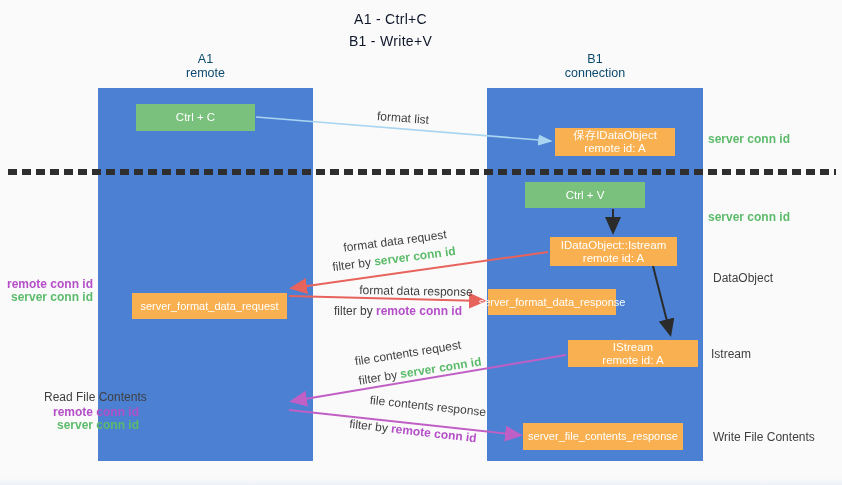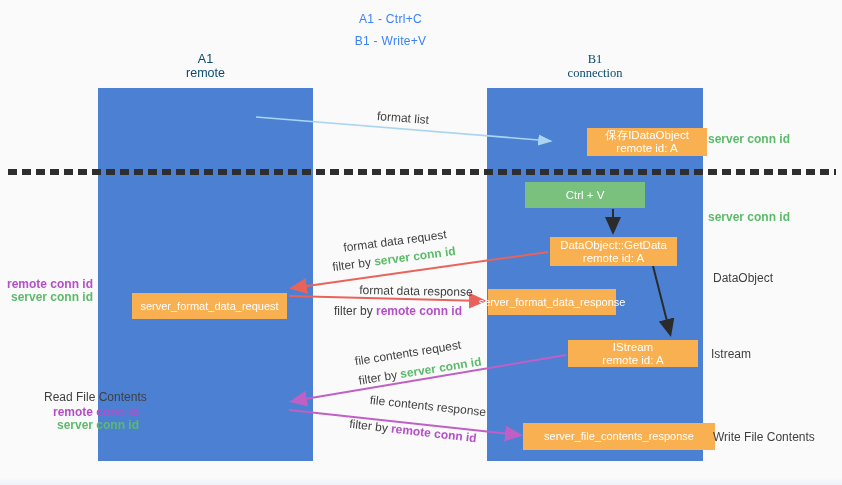--- a/index.html
+++ b/index.html
@@ -4,21 +4,21 @@
 <style>
   html,body{margin:0;padding:0;background:#fafafa;}
   .stage{
     position:relative;width:842px;height:485px;overflow:hidden;
     background:#fafafa;
     font-family:"Liberation Sans",sans-serif;
     color:#3f3f3f;
   }
   .title{
     position:absolute;left:0;top:8px;width:781px;text-align:center;
-    font-size:12px;line-height:22px;color:#3b82f6;letter-spacing:.3px;
+    font-size:14px;line-height:22px;color:#0f172a;letter-spacing:.3px;
   }
   .colhead{
     position:absolute;top:52px;text-align:center;
     font-size:12.5px;line-height:14px;color:#0c4a6e;
   }
   .lifeline{
     position:absolute;top:88px;height:373px;background:#4b80d3;z-index:1;
   }
   .dashline{
     position:absolute;left:8px;top:169px;width:828px;height:6px;z-index:2;
@@ -57,21 +57,21 @@
 
   <div class="title">
     <div>A1 - Ctrl+C</div>
     <div>B1 - Write+V</div>
   </div>
 
   <div class="colhead" style="left:98px;width:215px;">
     <div>A1</div>
     <div>remote</div>
   </div>
-  <div class="colhead" style="left:487px;width:216px;font-family:Liberation Serif, serif;">
+  <div class="colhead" style="left:487px;width:216px;">
     <div>B1</div>
     <div>connection</div>
   </div>
 
   <div class="lifeline" style="left:98px;width:215px;"></div>
   <div class="lifeline" style="left:487px;width:216px;"></div>
 
   <div class="dashline"></div>
 
   <svg class="arrows" width="842" height="485" viewBox="0 0 842 485">
@@ -91,50 +91,53 @@
     </defs>
     <line x1="256" y1="117" x2="551" y2="141" stroke-width="1.6" marker-end="url(#mk-blue)" stroke="#a9d5f0"></line>
     <line x1="613" y1="209" x2="613" y2="231" stroke-width="2" marker-end="url(#mk-black)" stroke="#2b2b2b"></line>
     <line x1="653" y1="266" x2="670" y2="333" stroke-width="2" marker-end="url(#mk-black)" stroke="#2b2b2b"></line>
     <line x1="548" y1="252" x2="293" y2="288" stroke-width="2" marker-end="url(#mk-red)" stroke="#e8635c"></line>
     <line x1="289" y1="296" x2="483" y2="301" stroke-width="2" marker-end="url(#mk-red)" stroke="#e8635c"></line>
     <line x1="566" y1="355" x2="293" y2="401" stroke-width="2" marker-end="url(#mk-purple)" stroke="#c05fc5"></line>
     <line x1="289" y1="410" x2="519" y2="435" stroke-width="2" marker-end="url(#mk-purple)" stroke="#c05fc5"></line>
   </svg>
 
+  <div class="node green" style="left:136px;top:104px;width:119px;height:27px;">
+    <span>Ctrl + C</span>
+  </div>
 
-  <div class="node orange" style="left:555px;top:128px;width:120px;height:28px;margin-left:32px;">
+  <div class="node orange" style="left:555px;top:128px;width:120px;height:28px;">
     <div>保存IDataObject</div>
     <div>remote id: A</div>
   </div>
 
   <div class="node green" style="left:525px;top:182px;width:120px;height:26px;">
     <span>Ctrl + V</span>
   </div>
 
   <div class="node orange" style="left:550px;top:237px;width:127px;height:29px;">
-    <div>DataObject::GetData</div>
+    <div>IDataObject::Istream</div>
     <div>remote id: A</div>
   </div>
 
   <div class="node orange" style="left:132px;top:277px;width:155px;height:26px;font-size:11px;margin-top:16px;">
     <span>server_format_data_request</span>
   </div>
 
   <div class="node orange" style="left:488px;top:289px;width:128px;height:26px;font-size:11px;">
     <span>server_format_data_response</span>
   </div>
 
   <div class="node orange" style="left:568px;top:340px;width:130px;height:27px;">
     <div>IStream</div>
     <div>remote id: A</div>
   </div>
 
 
-  <div class="node orange" style="left:523px;top:423px;width:192px;height:27px;font-size:11px;">
+  <div class="node orange" style="left:523px;top:423px;width:160px;height:27px;font-size:11px;">
     <span>server_file_contents_response</span>
   </div>
 
   <div class="albl" style="left:403px;top:118px;transform:translate(-50%,-50%) rotate(4.5deg);">
     <span>format list</span>
   </div>
 
   <div class="albl" style="left:395px;top:241px;transform:translate(-50%,-50%) rotate(-7.5deg);">
     <span>format data request</span>
   </div>

